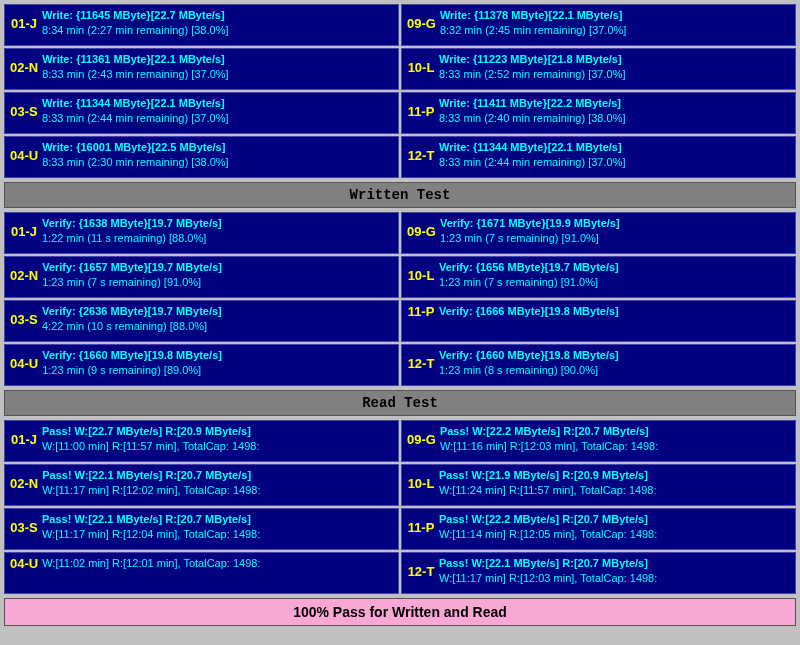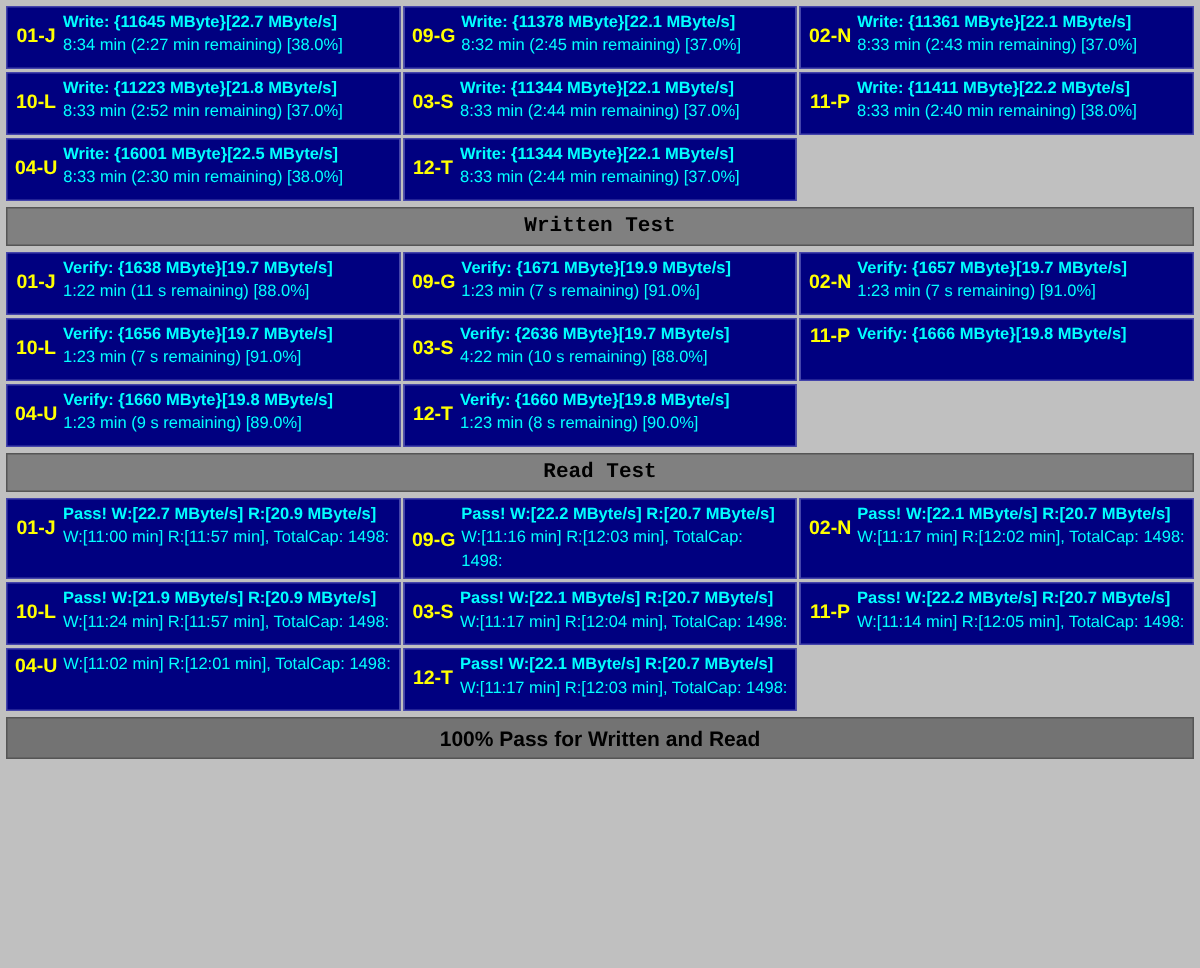--- a/index.html
+++ b/index.html
@@ -13,21 +13,21 @@
     .main-container {
       width: 800px;
       background: #c0c0c0;
       padding: 4px;
     }
     .section {
       margin-bottom: 2px;
     }
     .grid-2col {
       display: grid;
-      grid-template-columns: 1fr 1fr 1fr;
+      grid-template-columns: 1fr 1fr;
       gap: 2px;
       margin-bottom: 2px;
     }
     .cell {
       background: #000080;
       color: #00ffff;
       padding: 3px 5px;
       border: 1px solid #4444aa;
       min-height: 42px;
     }
@@ -59,21 +59,21 @@
       color: #000000;
       text-align: center;
       padding: 4px 8px;
       font-weight: bold;
       font-size: 14px;
       margin: 4px 0;
       border: 1px solid #555;
       font-family: Liberation Mono, monospace;
     }
     .footer {
-      background: #737373;
+      background: #f9a8d4;
       color: #000000;
       text-align: center;
       padding: 5px 8px;
       font-weight: bold;
       font-size: 14px;
       margin-top: 4px;
       border: 1px solid #555;
     }
   </style>
 </head>

